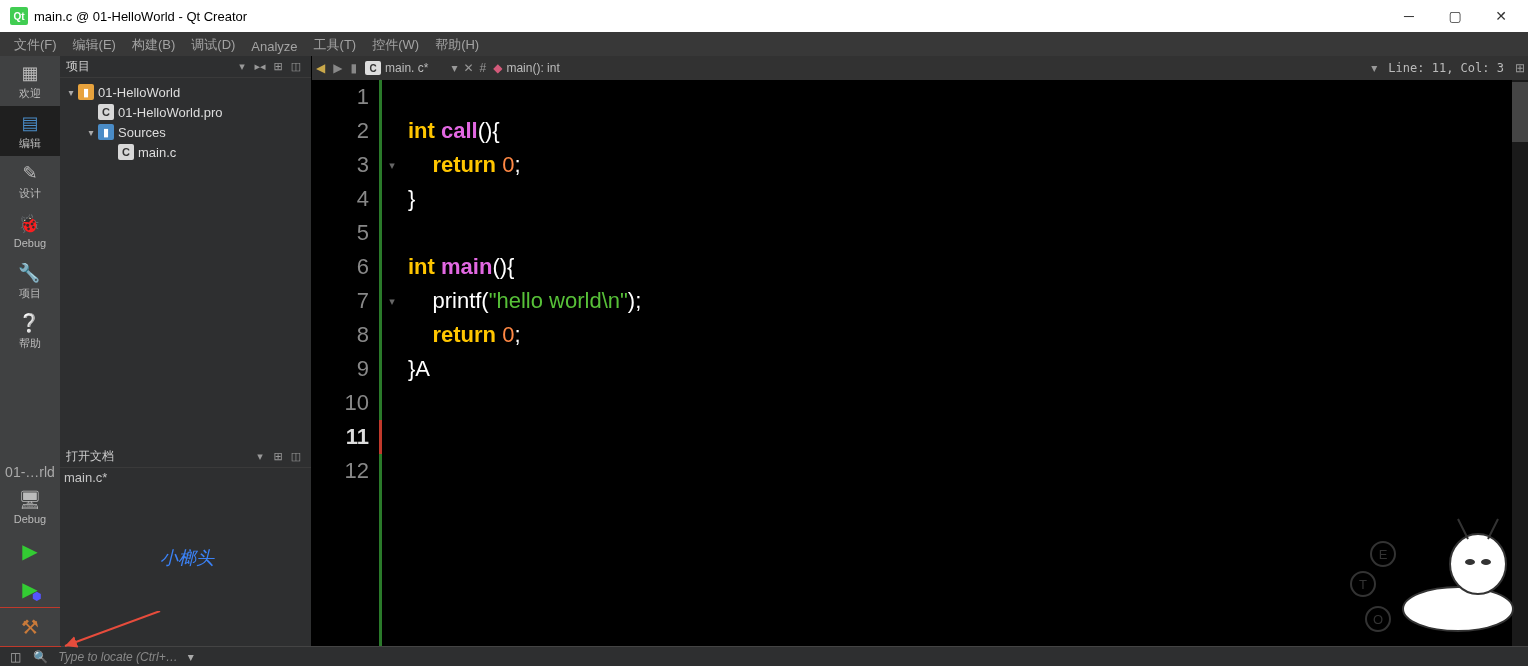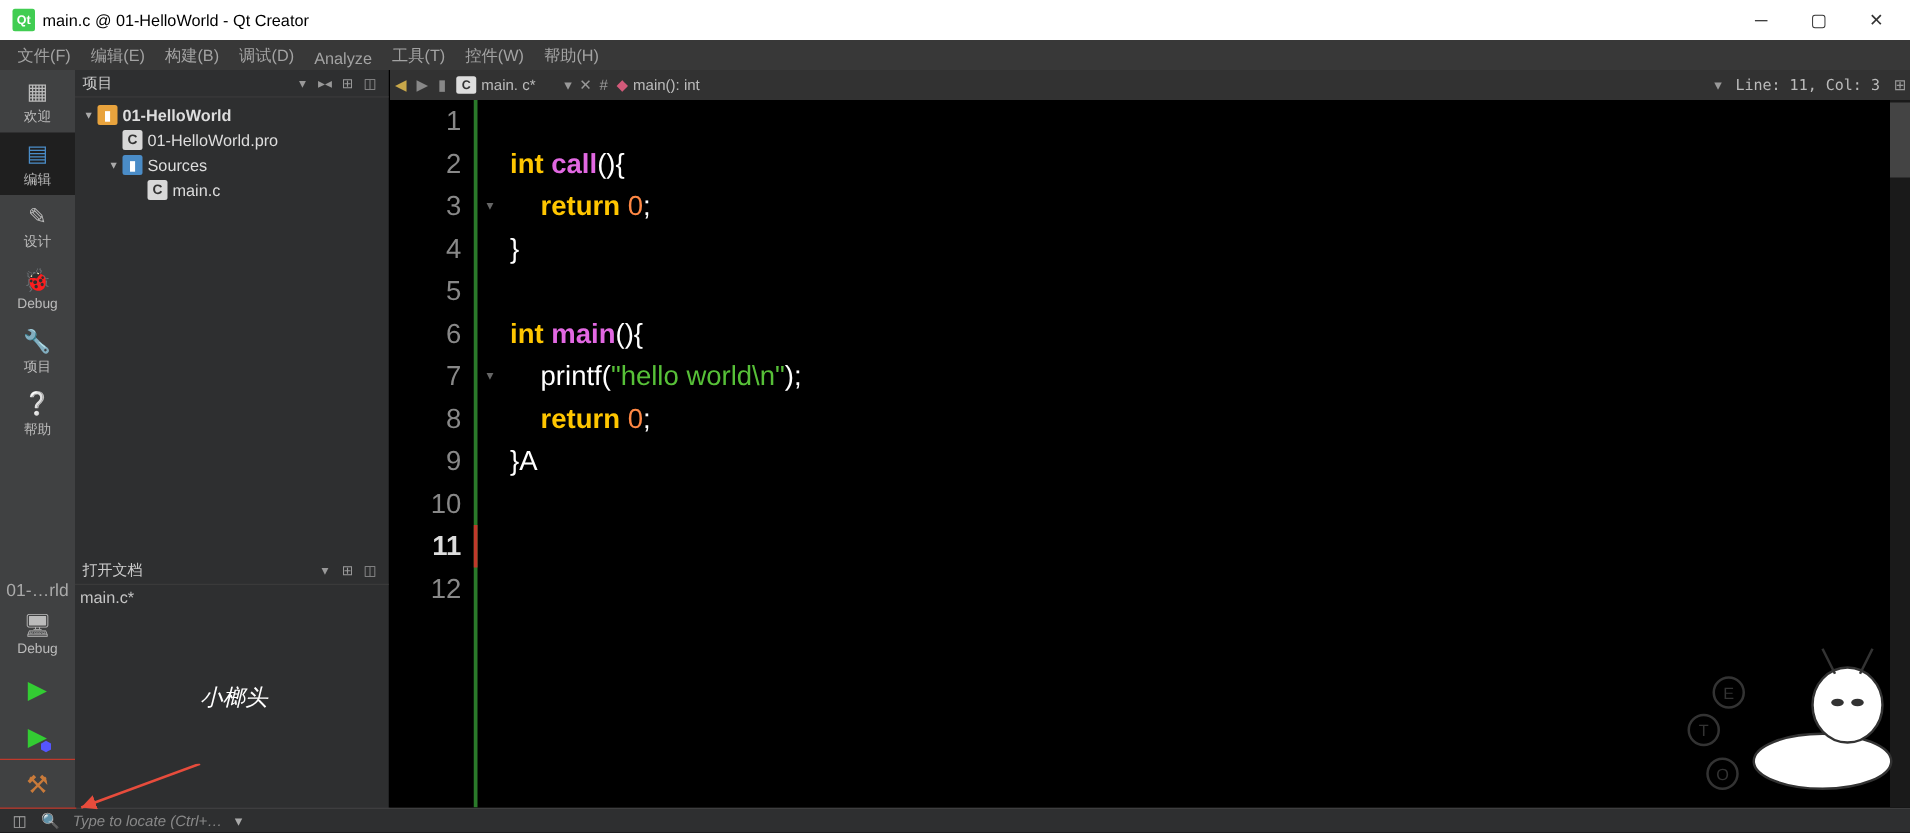--- a/index.html
+++ b/index.html
@@ -23,24 +23,24 @@
 .panelhdr .hlabel{flex:1;}
 .panelhdr .hicon{width:18px;text-align:center;color:#999;font-size:11px;}
 .tree { flex:1; font-size:13px; padding:4px 0; overflow:hidden;}
 .trow { display:flex; align-items:center; height:20px; padding-left:4px;white-space:nowrap;}
 .trow .exp{width:14px;text-align:center;color:#aaa;font-size:10px;}
 .trow .ficon{width:16px;height:16px;margin-right:4px;display:inline-flex;align-items:center;justify-content:center;font-size:11px;}
 .trow .folder{background:#4a8cc7;color:#fff;border-radius:2px;}
 .trow .qtfolder{background:#e8a33d;color:#fff;border-radius:2px;}
 .trow .cfile{background:#d8d8d8;color:#333;border-radius:2px;font-weight:bold;}
 .trow .fname{color:#ddd;}
-.trow .fname.bold{font-weight:bold;}
+.trow .fname.bold{font-weight:normal;}
 .opendocs { height:200px; display:flex; flex-direction:column; position:relative;}
 .opendocs .list{flex:1;padding:2px 4px;font-size:13px;}
-.opendocs .annot{position:absolute;left:100px;top:100px;color:#ffffff;font-size:18px;font-style:italic;}
+.opendocs .annot{position:absolute;left:100px;top:100px;color:#3b82f6;font-size:18px;font-style:italic;}
 .opendocs .arrow{position:absolute;left:0;top:165px;}
 .editor { flex:1; background:#000; display:flex; flex-direction:column; position:relative;}
 .edtabbar { height:24px; background:#323232; display:flex; align-items:center; font-size:12px; color:#bbb;}
 .edtabbar .nav{padding:0 4px;color:#888;}
 .edtabbar .tabicon{width:16px;height:14px;background:#ddd;color:#333;border-radius:2px;margin:0 4px;display:inline-flex;align-items:center;justify-content:center;font-size:10px;font-weight:bold;}
 .edtabbar .tabname{padding-right:20px;}
 .edtabbar .tabctl{padding:0 3px;color:#999;}
 .edtabbar .sym{color:#d35a7a;margin:0 4px;}
 .edtabbar .func{flex:1;}
 .edtabbar .pos{padding:0 8px;color:#bbb;font-family:monospace;}

